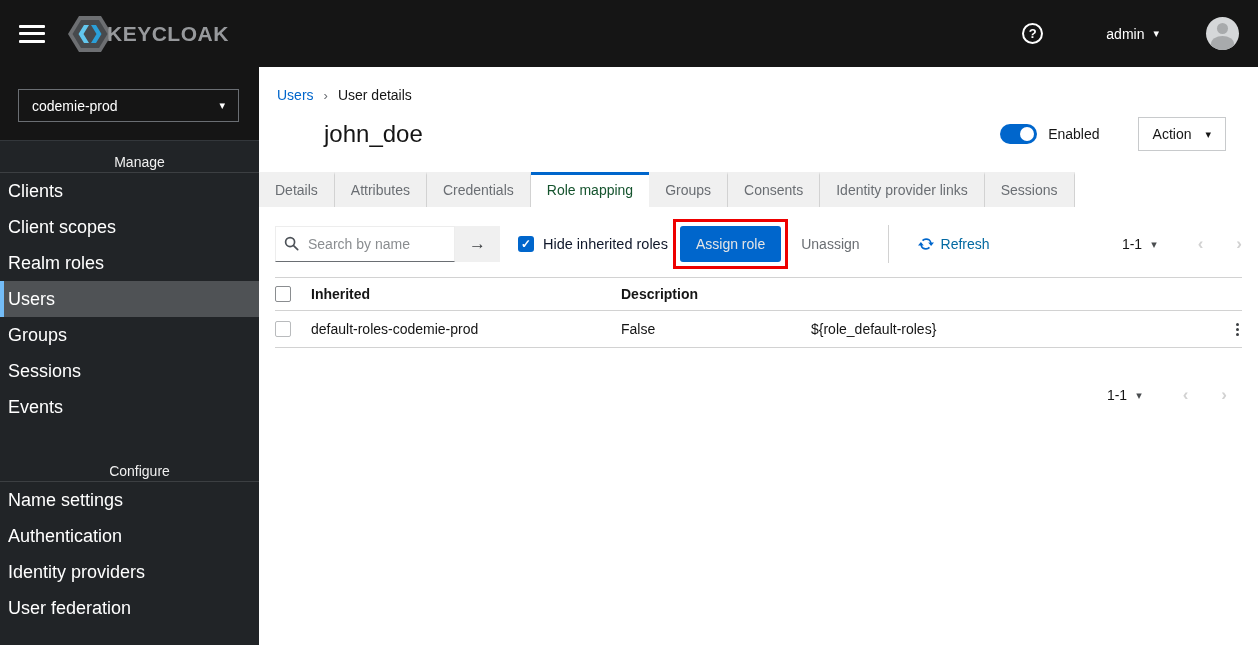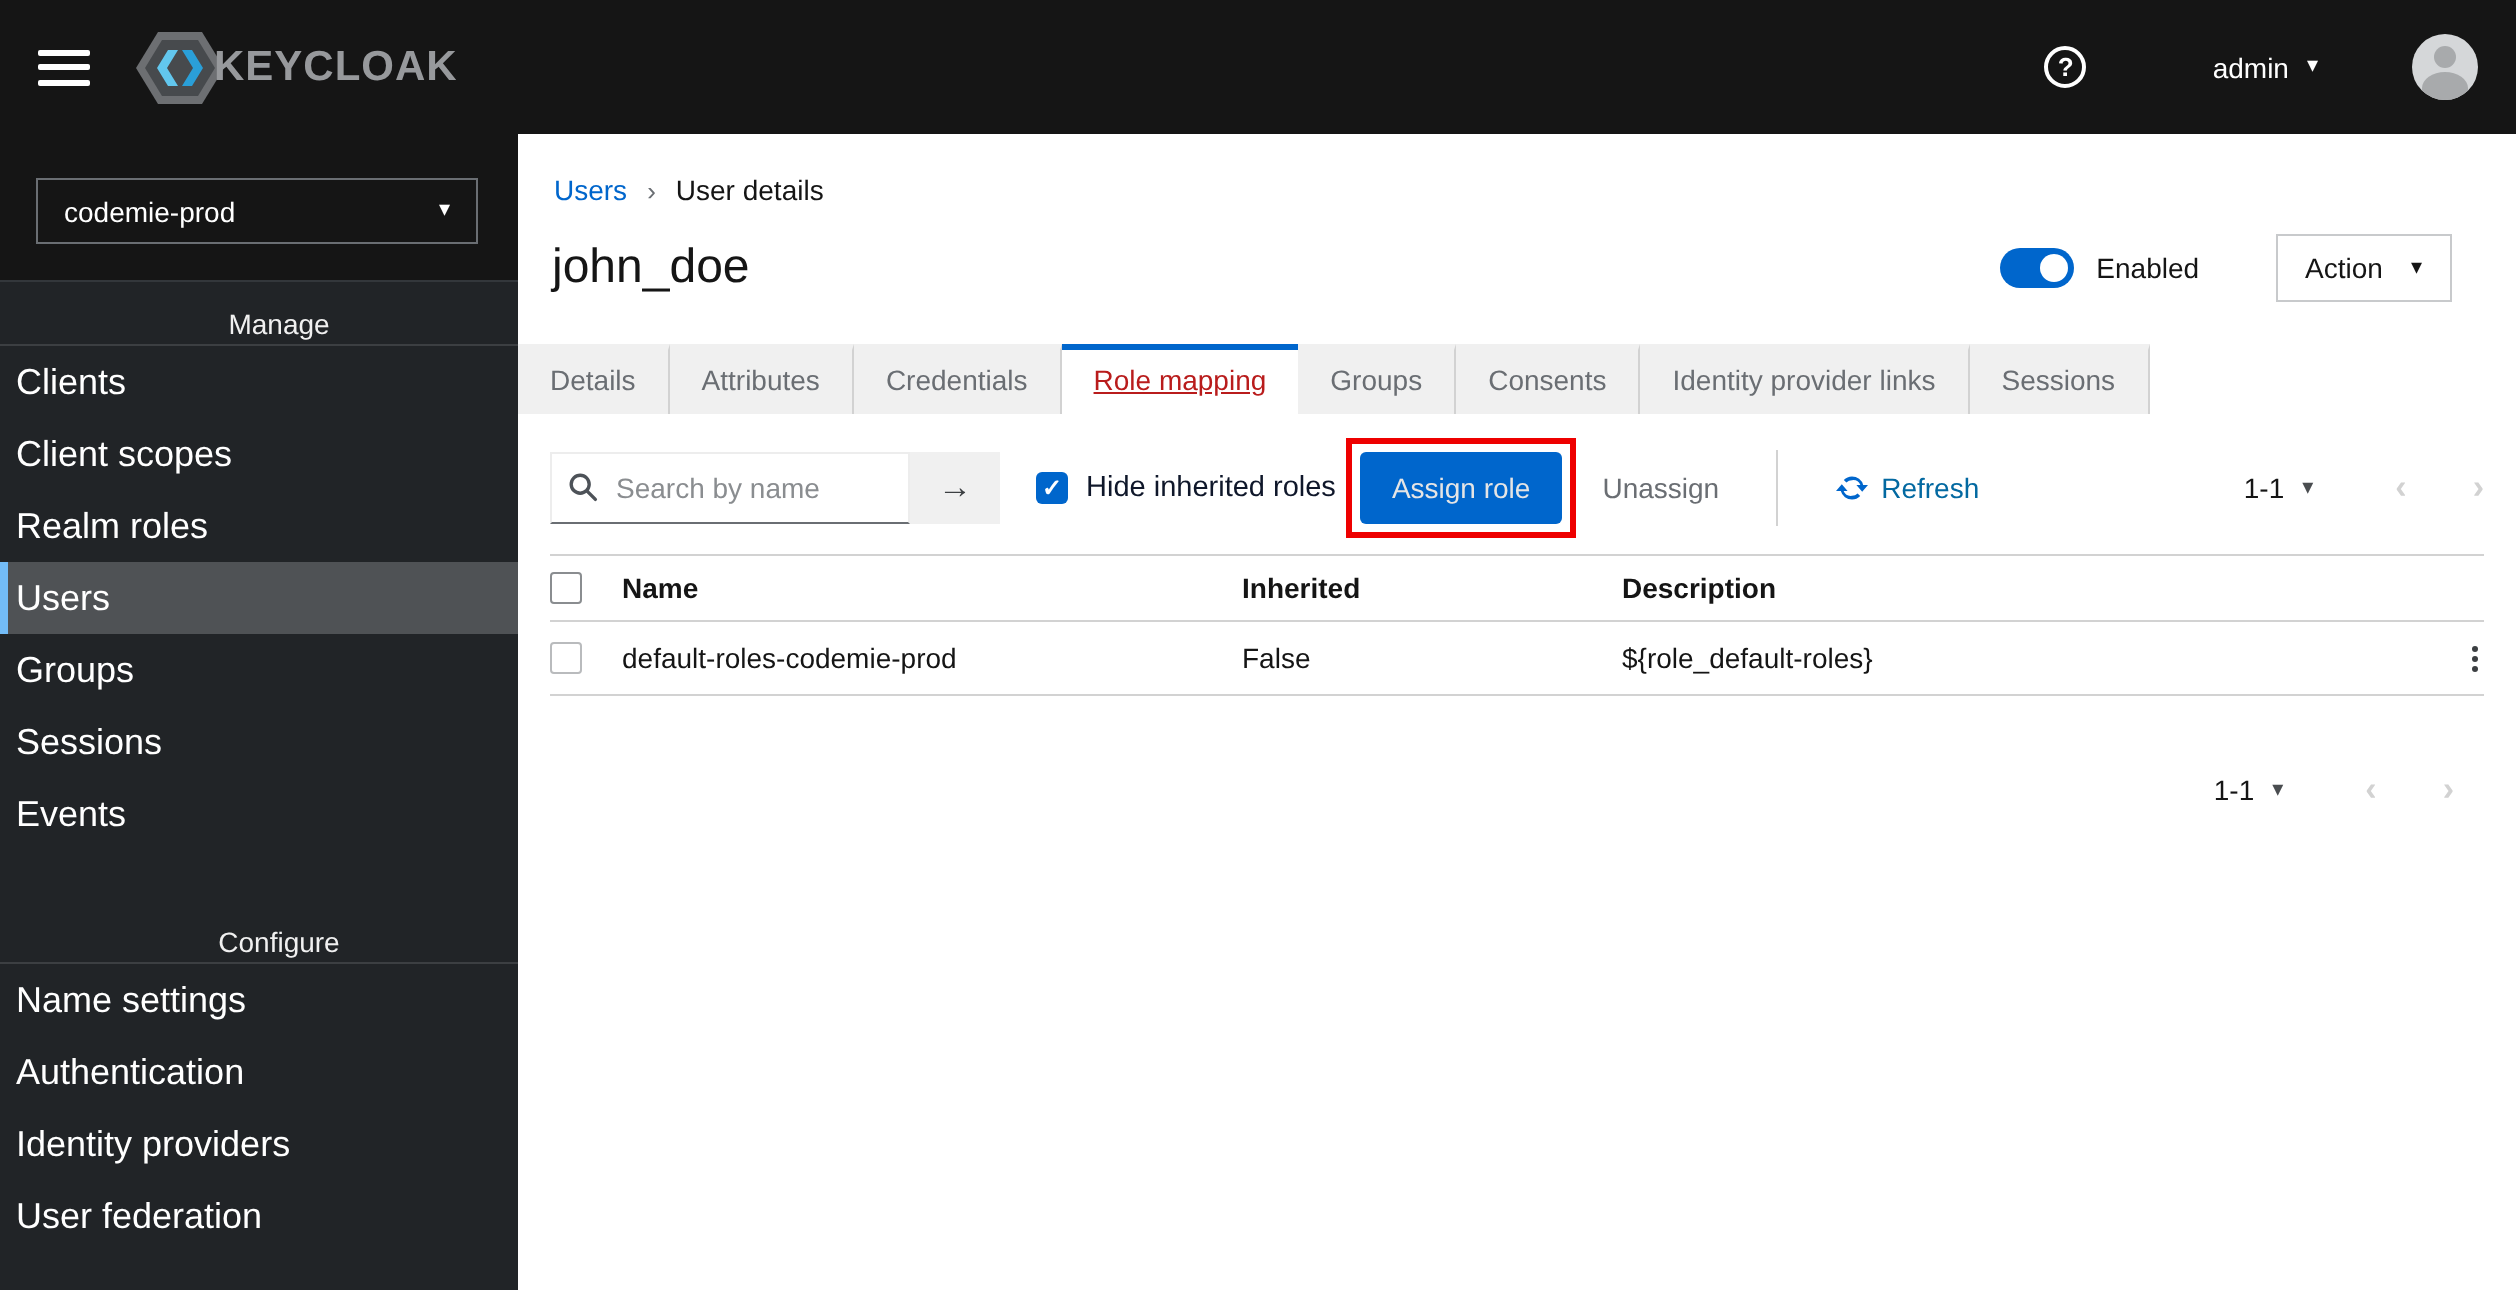--- a/index.html
+++ b/index.html
@@ -41,36 +41,36 @@
   .nav-item { height:36px; display:flex; align-items:center; padding-left:4px;
     font-size:18px; color:#fff; cursor:pointer; border-left:4px solid transparent; }
   .nav-item.selected { background:#4f5255; border-left:4px solid #73bcf7; }
 
   
   .main { position:absolute; top:67px; left:259px; width:999px; bottom:0; background:#fff; }
   .breadcrumb { padding:20px 16px 0 18px; font-size:14px; display:flex; align-items:center; }
   .breadcrumb a { color:#0066cc; text-decoration:none; cursor:pointer; }
   .crumb-sep { color:#6a6e73; margin:0 10px; font-size:13px; }
   .page-header { display:flex; align-items:center; padding:14px 32px 0 17px; }
-  .page-title { font-size:24px; font-weight:400; color:#151515; }
+  .page-title { font-size:24px; font-weight:400; color:#151515;margin-left:48px; }
   .header-right { margin-left:auto; display:flex; align-items:center; }
   .toggle { width:37px; height:20px; border-radius:10px; background:#0066cc; position:relative; cursor:pointer; }
   .toggle::after { content:""; position:absolute; top:3px; right:3px; width:14px; height:14px;
     border-radius:50%; background:#fff; }
   .toggle-label { font-size:14px; margin-left:11px; }
   .action-btn { margin-left:38px; background:#fff; border:1px solid #c8cacc; padding:8px 14px;
     font-size:14px; color:#151515; display:flex; align-items:center; cursor:pointer;
     font-family:inherit; }
   .action-btn .caret { color:#151515; margin-left:14px; }
 
   
   .tabs { display:flex; margin-top:21px; }
   .tab { padding:7px 16px 9px; font-size:14px; background:#f0f0f0; color:#6a6e73;
     border-top:3px solid transparent; border-right:1px solid #d2d2d2; cursor:pointer; }
-  .tab.active { background:#fff; color:#b91c1c; border-top:3px solid #0066cc; border-right:none;text-decoration:underline; }
+  .tab.active { background:#fff; color:#14532d; border-top:3px solid #0066cc; border-right:none; }
 
   
   .toolbar { display:flex; align-items:center; padding:11px 16px 0 16px; height:63px; }
   .search-group { display:flex; align-items:stretch; height:36px; }
   .search-wrap { position:relative; }
   .search-input { width:180px; height:36px; border:1px solid #ededed; border-bottom:1px solid #6a6e73;
     padding:0 8px 0 32px; font-size:14px; font-family:inherit; color:#151515; outline:none; }
   .search-input::placeholder { color:#8a8d90; }
   .search-icon { position:absolute; left:9px; top:10px; }
   .search-btn { width:45px; height:36px; background:#f0f0f0; border:none; cursor:pointer;
@@ -256,21 +256,20 @@
         <span class="caret">▾</span>
       </div>
       <span class="page-chev chev-prev">‹</span>
       <span class="page-chev chev-next">›</span>
     </div>
   </div>
 
   <div class="role-table">
     <div class="t-row t-head">
       <span class="row-checkbox"></span>
-      <span>Name</span>
       <span>Inherited</span>
       <span>Description</span>
       <span></span>
     </div>
     <div class="t-row t-body-row">
       <span class="row-checkbox"></span>
       <span>default-roles-codemie-prod</span>
       <span>False</span>
       <span>${role_default-roles}</span>
       <span class="kebab">

